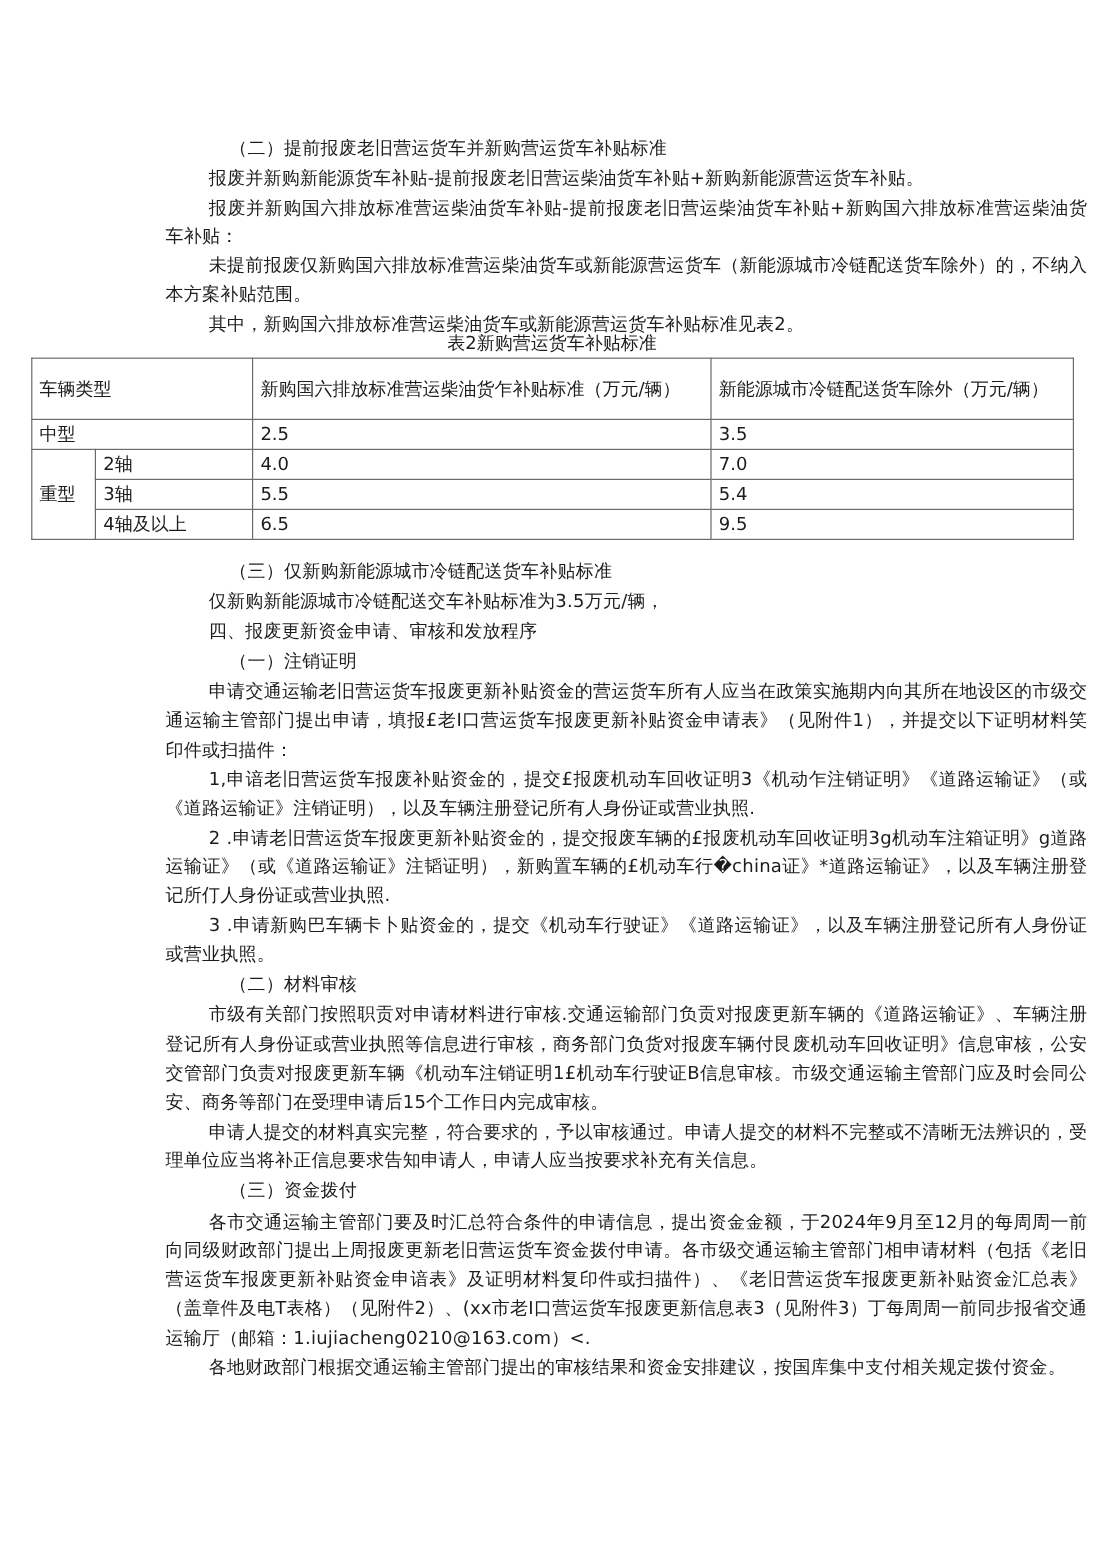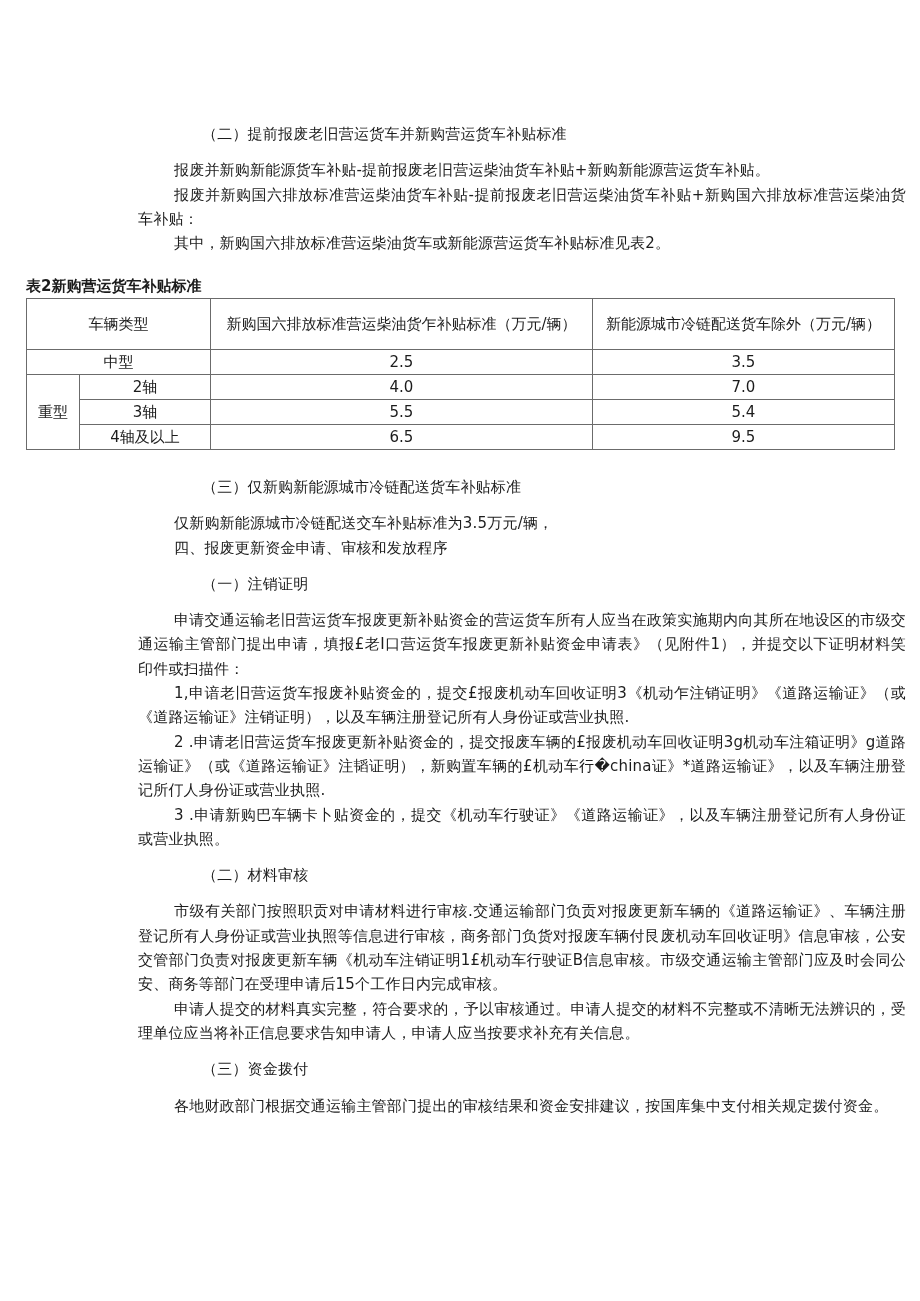--- a/index.html
+++ b/index.html
@@ -2,38 +2,39 @@
 <html><head>
 <meta charset="utf-8">
 <style>
   html, body { margin: 0; padding: 0; background: #ffffff; }
   body { width: 920px; height: 1301px; position: relative; overflow: hidden;
          font-family: "DejaVu Sans", "Liberation Sans", sans-serif; color: #1c1c1c; }
   .page { position: absolute; left: 0; top: 0; width: 920px; height: 1301px; }
   .block { position: absolute; left: 138px; width: 768px; font-size: 15px; line-height: 24.3px;
            text-align: justify; letter-spacing: 0.2px; }
   .p { margin: 0; text-indent: 36px; }
-  .h { margin: 12px; text-indent: 52px; }
-  .cap { position: absolute; left: 26px; width: 868px; top: 275px; 
-         font-size: 15px; line-height: 22px; font-weight: bold; }
+  .h { margin: 1px; text-indent: 52px; }
+  .cap { position: absolute; left: 26px; width: 868px; top: 275px; text-align: center;
+         font-size: 15px; line-height: 22px; }
   table.std { position: absolute; left: 26px; top: 298px; width: 868px; border-collapse: collapse;
               font-size: 15px; table-layout: fixed; }
-  table.std td { border: 1px solid #6b6b6b; text-align: center; padding: 0 6px; line-height: 23px; }
+  table.std td { border: 1px solid #6b6b6b; padding: 0 6px; line-height: 23px; }
   table.std tr.hdr td { height: 50px; line-height: 24px; }
   table.std tr.row td { height: 24px; }
 </style>
 </head>
 <body>
 
 <div class="page">
 
   <div class="block" style="top:110px;">
     <p class="h">（二）提前报废老旧营运货车并新购营运货车补贴标准</p>
     <p class="p">报废并新购新能源货车补贴-提前报废老旧营运柴油货车补贴+新购新能源营运货车补贴。</p>
     <p class="p">报废并新购国六排放标准营运柴油货车补贴-提前报废老旧营运柴油货车补贴+新购国六排放标准营运柴油货车补贴：</p>
+    <p class="p">未提前报废仅新购国六排放标准营运柴油货车或新能源营运货车（新能源城市冷链配送货车除外）的，不纳入本方案补贴范围。</p>
     <p class="p">其中，新购国六排放标准营运柴油货车或新能源营运货车补贴标准见表2。</p>
   </div>
 
   <div class="cap">表2新购营运货车补贴标准</div>
   <table class="std">
     <colgroup>
       <col style="width:53px">
         <col style="width:131px">
         <col style="width:382px">
         <col style="width:302px">
@@ -77,16 +78,17 @@
     <p class="p">申请交通运输老旧营运货车报废更新补贴资金的营运货车所有人应当在政策实施期内向其所在地设区的市级交通运输主管部门提出申请，填报£老I口营运货车报废更新补贴资金申请表》（见附件1），并提交以下证明材料笑印件或扫描件：</p>
     <p class="p">1,申谙老旧营运货车报废补贴资金的，提交£报废机动车回收证明3《机动乍注销证明》《道路运输证》（或《道路运输证》注销证明），以及车辆注册登记所有人身份证或营业执照.</p>
     <p class="p">2 .申请老旧营运货车报废更新补贴资金的，提交报废车辆的£报废机动车回收证明3g机动车注箱证明》g道路运输证》（或《道路运输证》注韬证明），新购置车辆的£机动车行�china证》*道路运输证》，以及车辆注册登记所仃人身份证或营业执照.</p>
     <p class="p">3 .申请新购巴车辆卡卜贴资金的，提交《机动车行驶证》《道路运输证》，以及车辆注册登记所有人身份证或营业执照。</p>
 
     <p class="h">（二）材料审核</p>
     <p class="p">市级有关部门按照职贡对申请材料进行审核.交通运输部门负贡对报废更新车辆的《道路运输证》、车辆注册登记所有人身份证或营业执照等信息进行审核，商务部门负货对报废车辆付艮废机动车回收证明》信息审核，公安交管部门负责对报废更新车辆《机动车注销证明1£机动车行驶证B信息审核。市级交通运输主管部门应及时会同公安、商务等部门在受理申请后15个工作日内完成审核。</p>
     <p class="p">申请人提交的材料真实完整，符合要求的，予以审核通过。申请人提交的材料不完整或不清晰无法辨识的，受理单位应当将补正信息要求告知申请人，申请人应当按要求补充有关信息。</p>
 
     <p class="h">（三）资金拨付</p>
+    <p class="p">各市交通运输主管部门要及时汇总符合条件的申请信息，提出资金金额，于2024年9月至12月的每周周一前向同级财政部门提出上周报废更新老旧营运货车资金拨付申请。各市级交通运输主管部门相申请材料（包括《老旧营运货车报废更新补贴资金申谙表》及证明材料复印件或扫描件）、《老旧营运货车报废更新补贴资金汇总表》（盖章件及电T表格）（见附件2）、(xx市老I口营运货车报废更新信息表3（见附件3）丁每周周一前同步报省交通运输厅（邮箱：1.iujiacheng0210@163.com）&lt;.</p>
     <p class="p">各地财政部门根据交通运输主管部门提出的审核结果和资金安排建议，按国库集中支付相关规定拨付资金。</p>
   </div>
 
 </div>
 
 </body></html>

